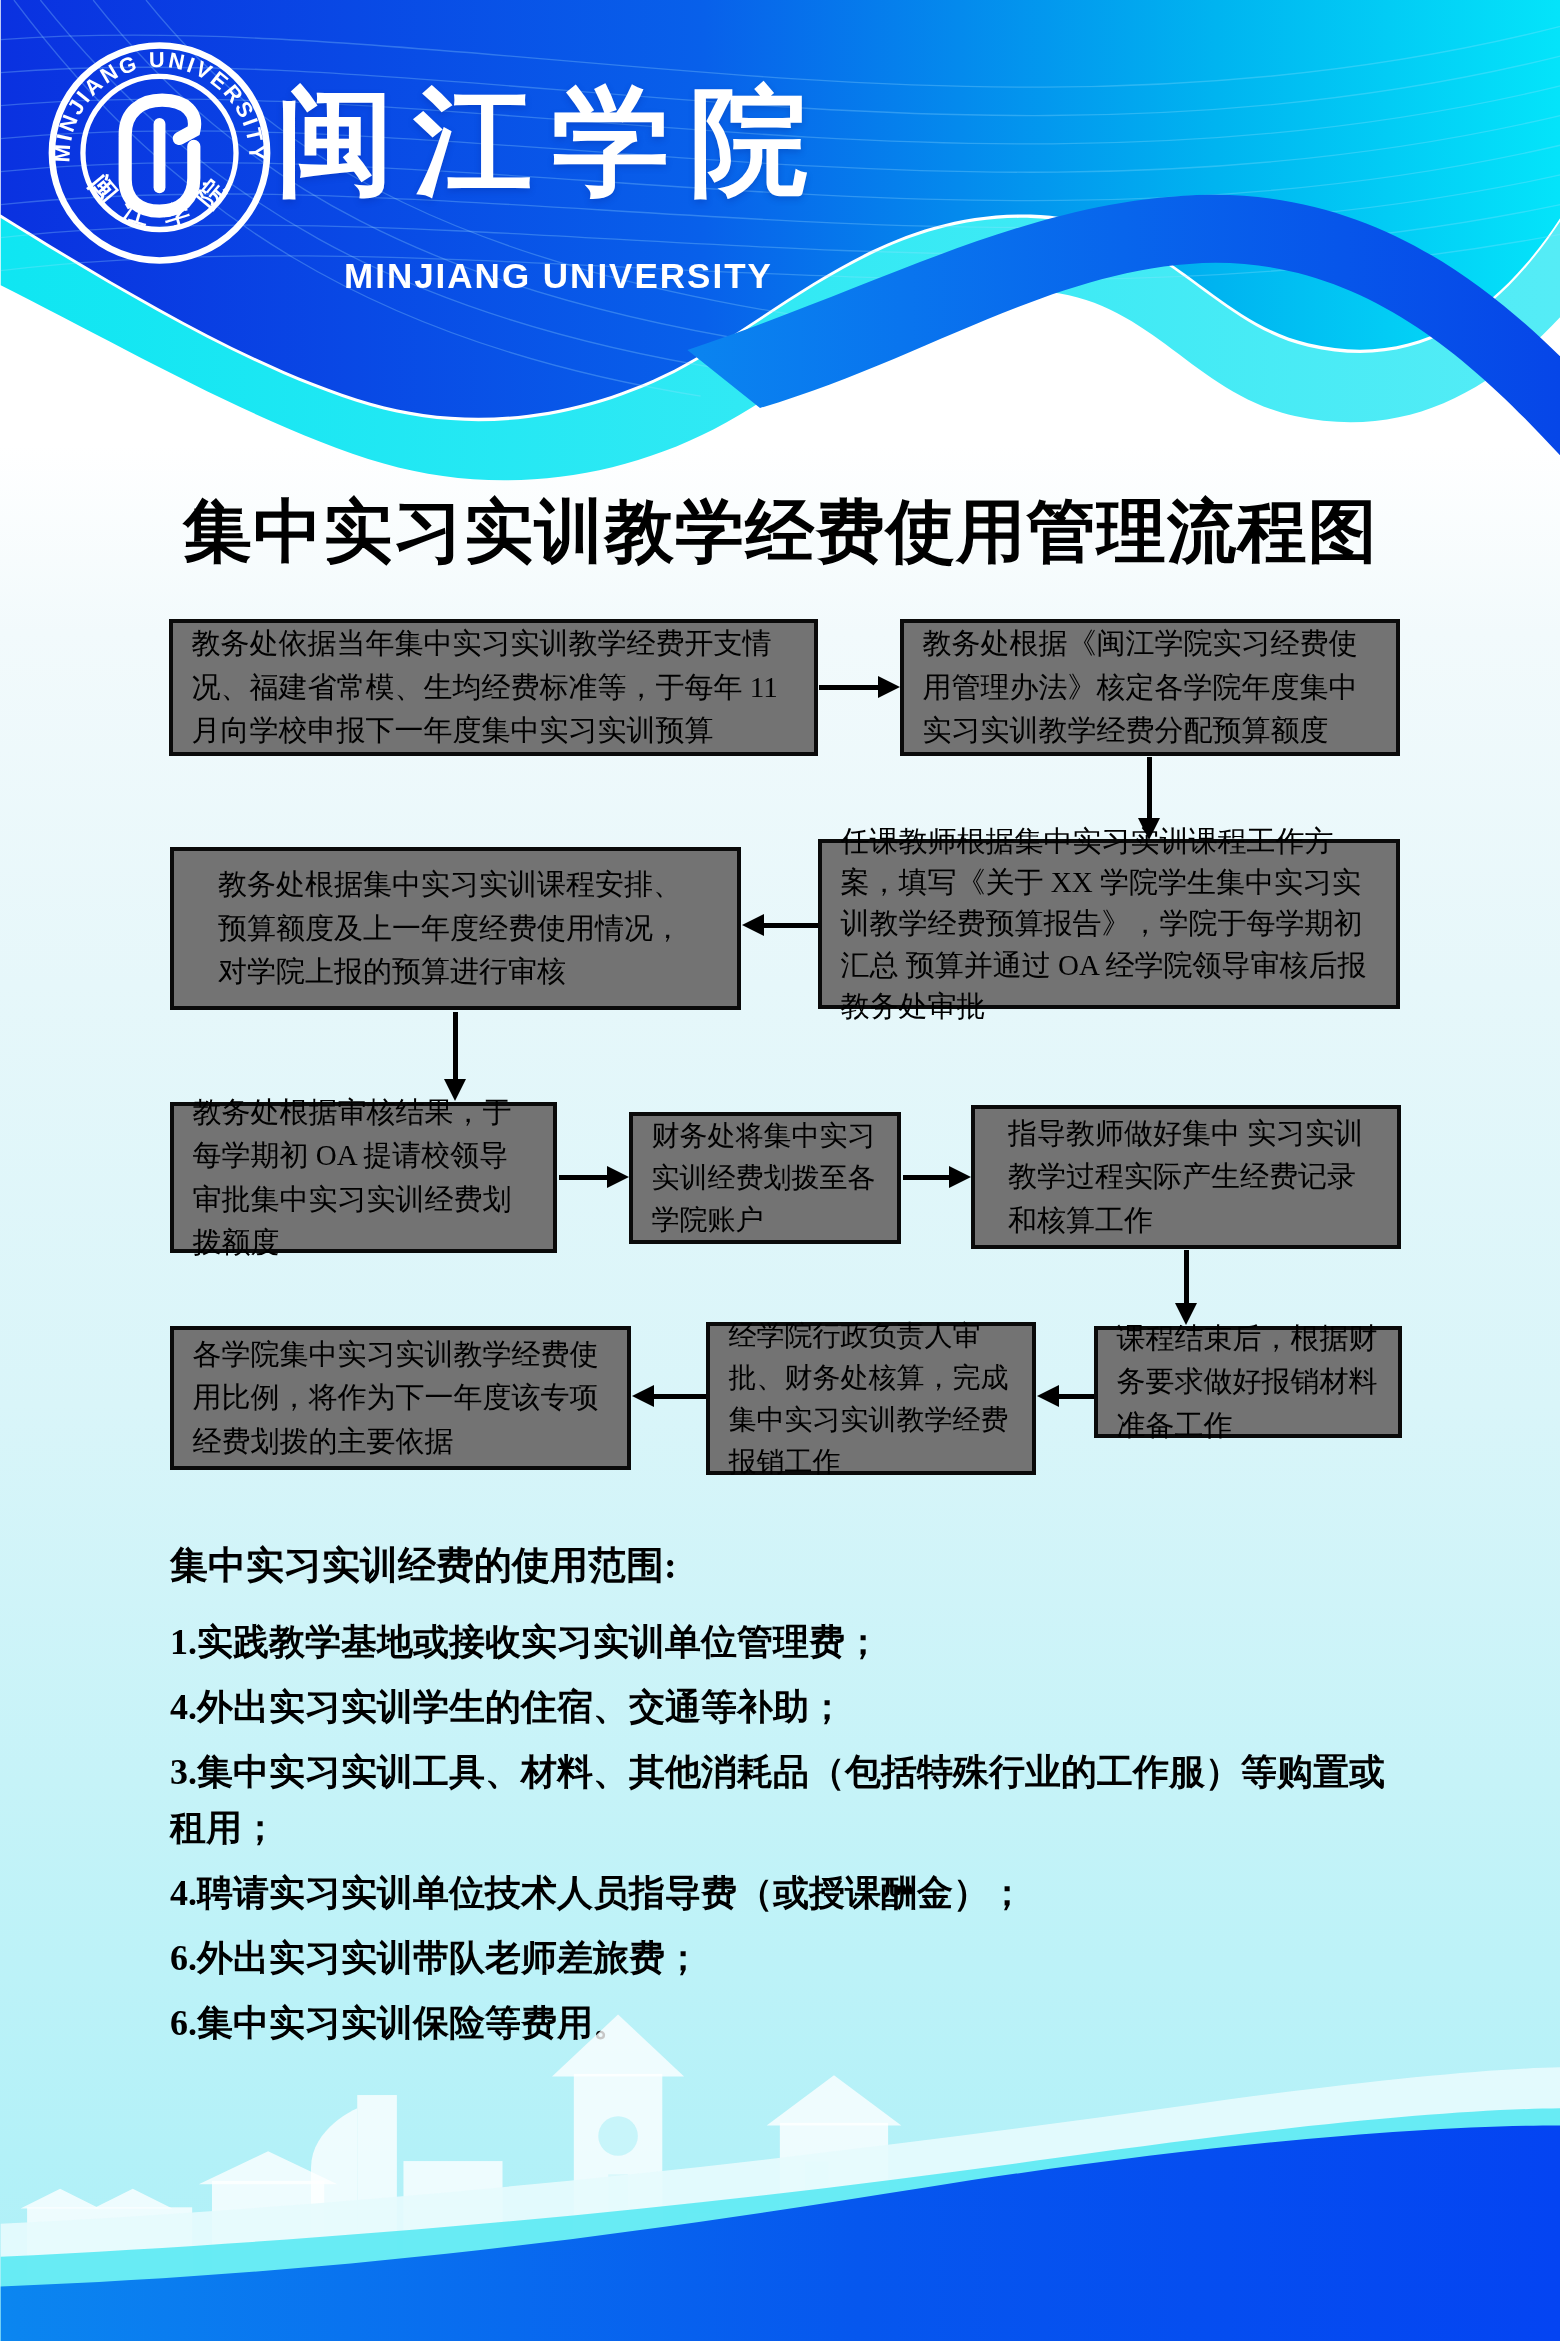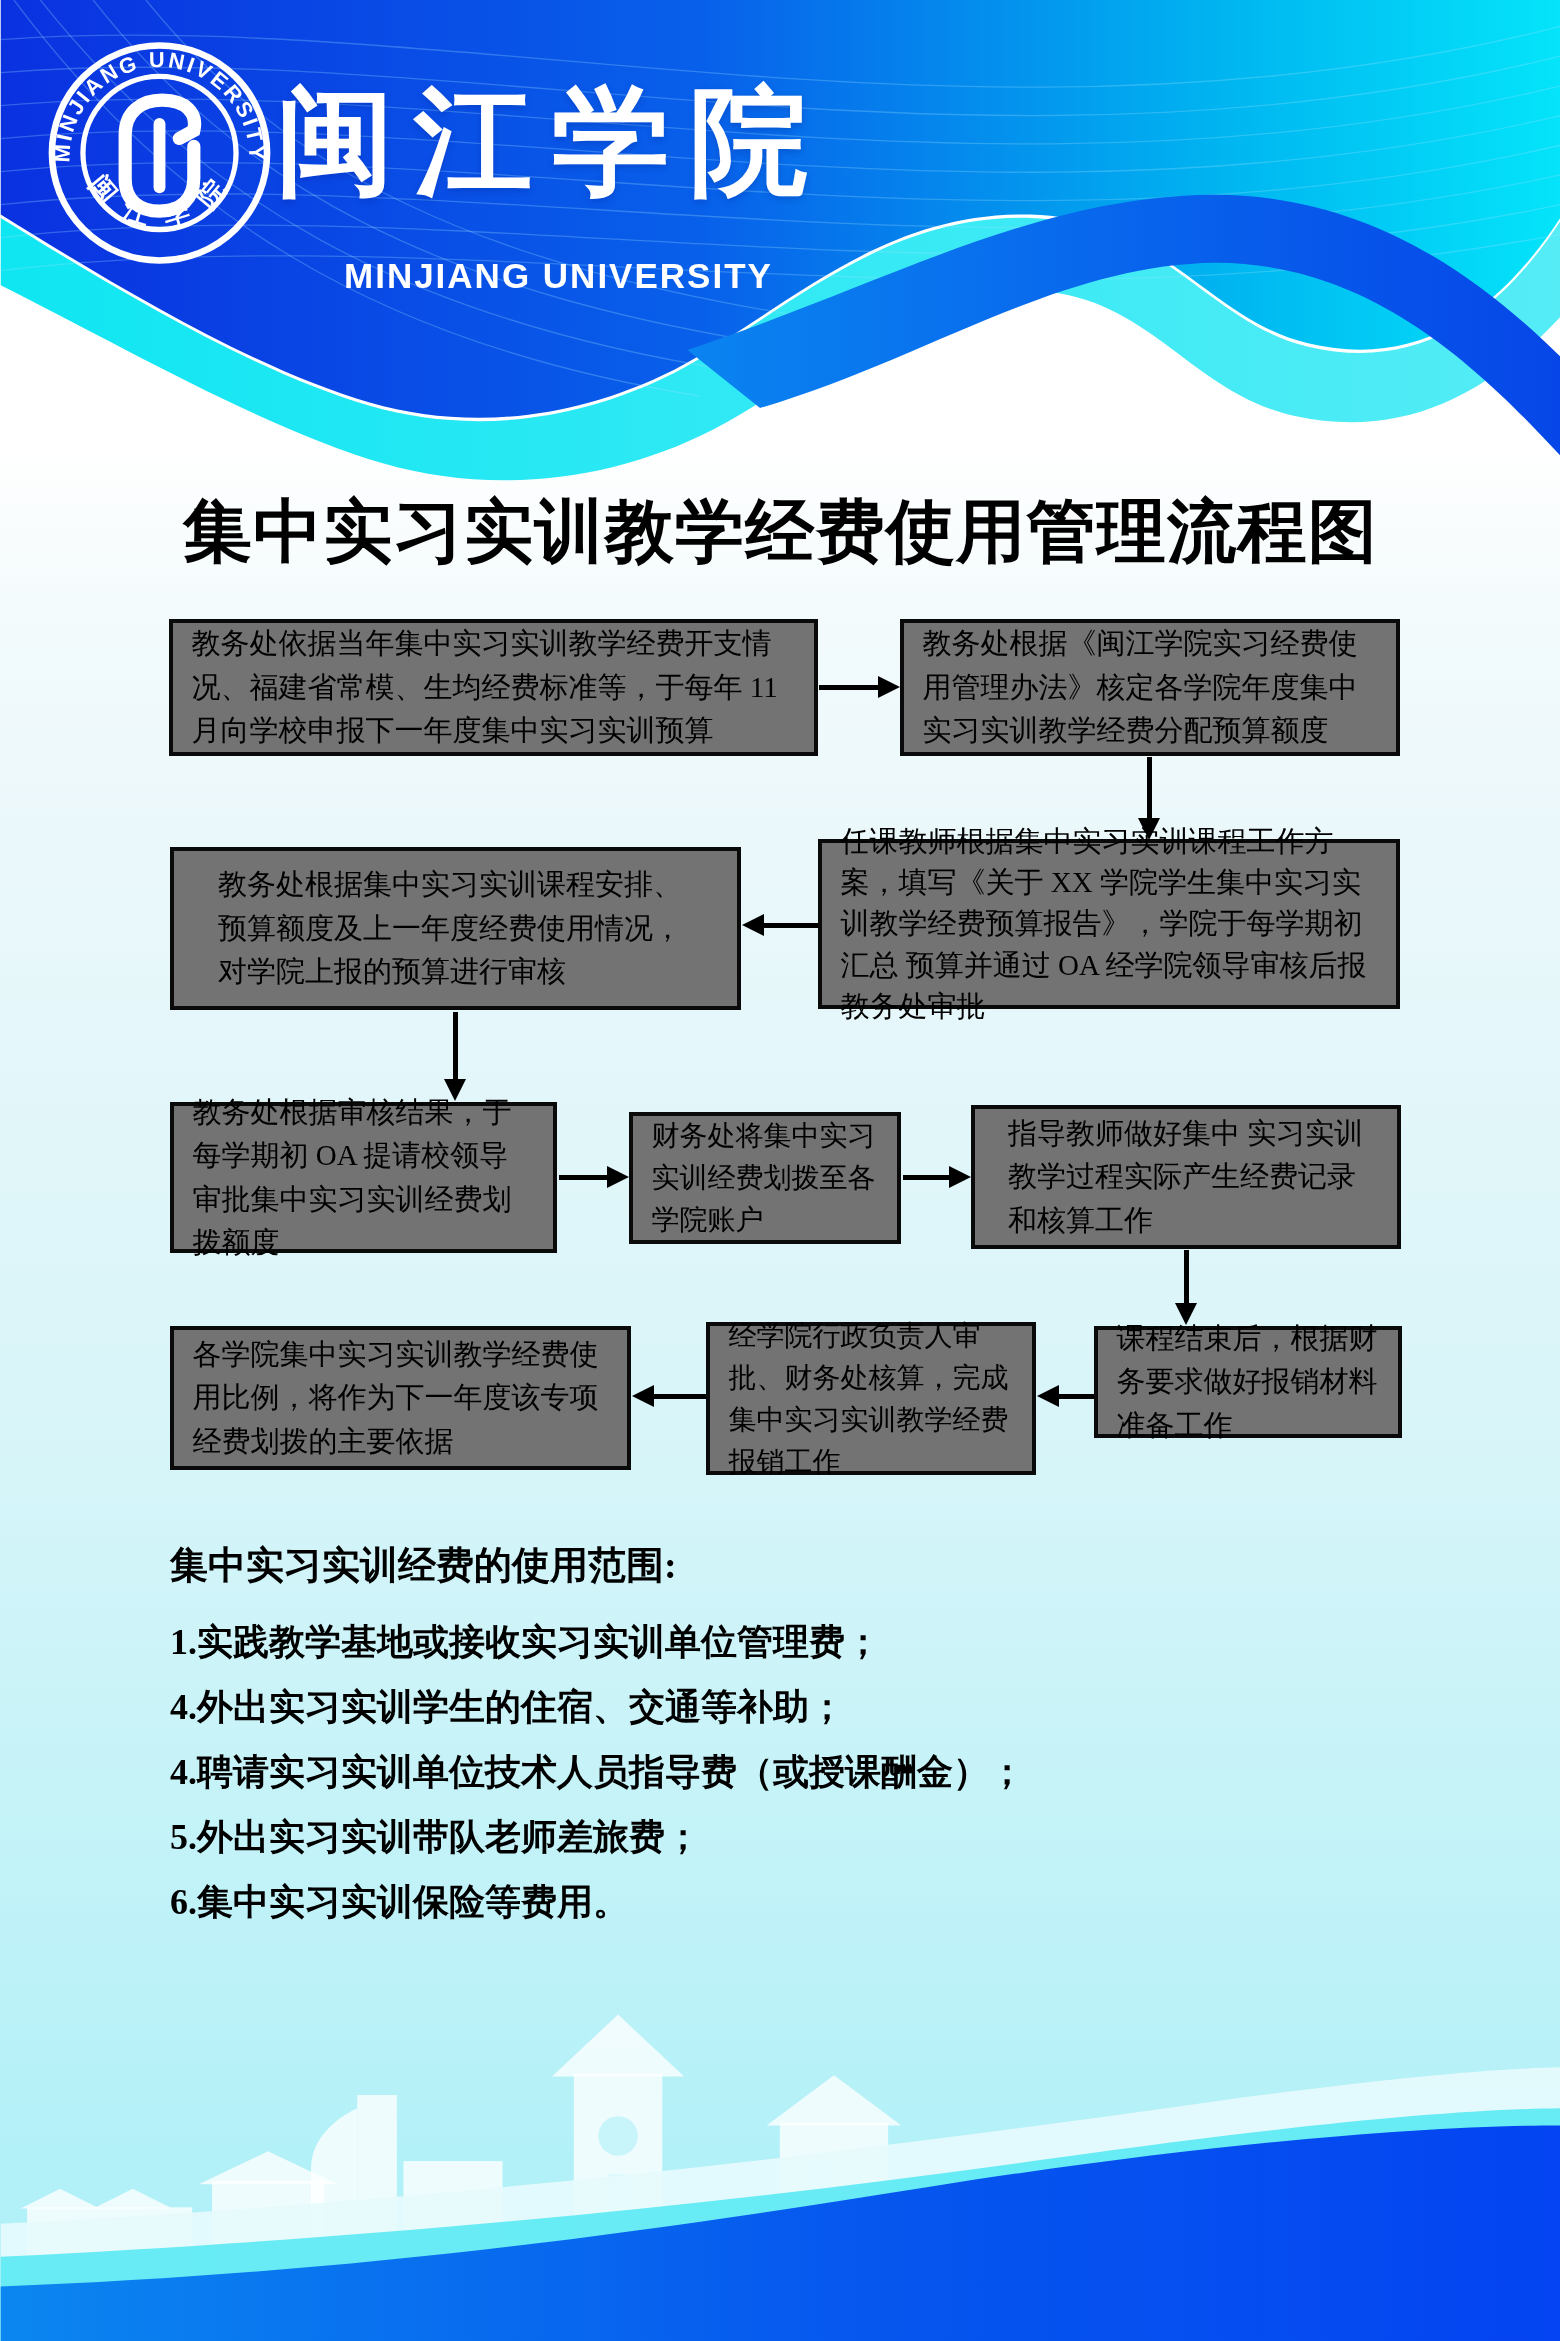--- a/index.html
+++ b/index.html
@@ -163,22 +163,23 @@
 <div class="arrow-h r a5"></div>
 <div class="arrow-h r a6"></div>
 <div class="arrow-v  a7"></div>
 <div class="arrow-h l a8"></div>
 <div class="arrow-h l a9"></div>
 
 <div class="abs scope">
   <div class="scope-heading">集中实习实训经费的使用范围:</div>
   <div class="scope-item">1.实践教学基地或接收实习实训单位管理费；</div>
   <div class="scope-item">4.外出实习实训学生的住宿、交通等补助；</div>
+  <div class="scope-item">3.集中实习实训工具、材料、其他消耗品（包括特殊行业的工作服）等购置或租用；</div>
   <div class="scope-item">4.聘请实习实训单位技术人员指导费（或授课酬金）；</div>
-  <div class="scope-item">5.外出实习实训带队老师差旅费；</div>
+  <div class="scope-item">6.外出实习实训带队老师差旅费；</div>
   <div class="scope-item">6.集中实习实训保险等费用。</div>
 </div>
 
 <svg id="footer-svg" class="abs" width="1561" height="346" viewBox="0 0 2362 524">
   <defs>
     <linearGradient id="gFoot" x1="0" y1="0" x2="1" y2="0">
       <stop offset="0" stop-color="#0b86f0"></stop>
       <stop offset="0.55" stop-color="#0657ee"></stop>
       <stop offset="1" stop-color="#0444f2"></stop>
     </linearGradient>

